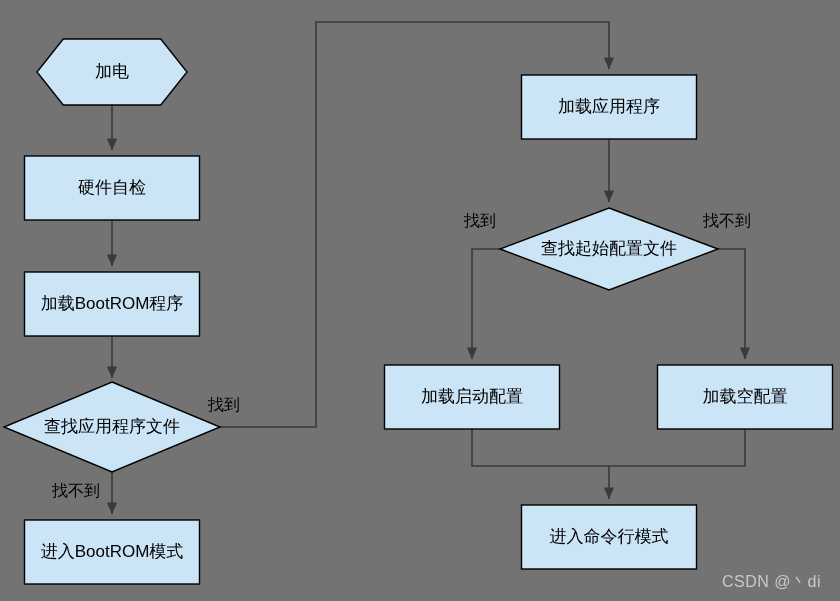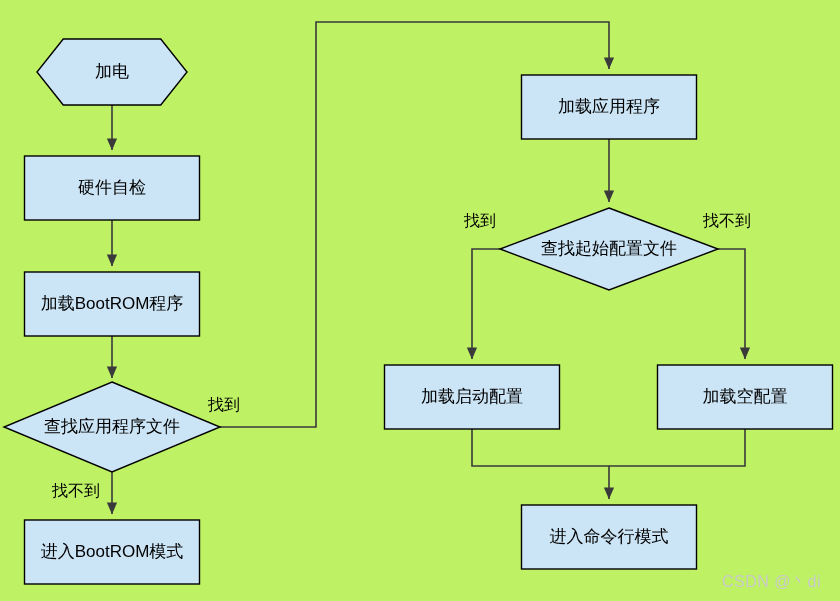--- a/index.html
+++ b/index.html
@@ -10,21 +10,21 @@
   body {
     width: 840px;
     height: 601px;
     font-family: "Liberation Sans", "DejaVu Sans", sans-serif;
     overflow: hidden;
   }
   #flow-canvas {
     position: relative;
     width: 840px;
     height: 601px;
-    background: #bef264;
+    background: #737373;
   }
   svg.flow-svg {
     position: absolute;
     top: 0;
     left: 0;
     width: 840px;
     height: 601px;
   }
   .node-shape {
     fill: #cce5f6;

